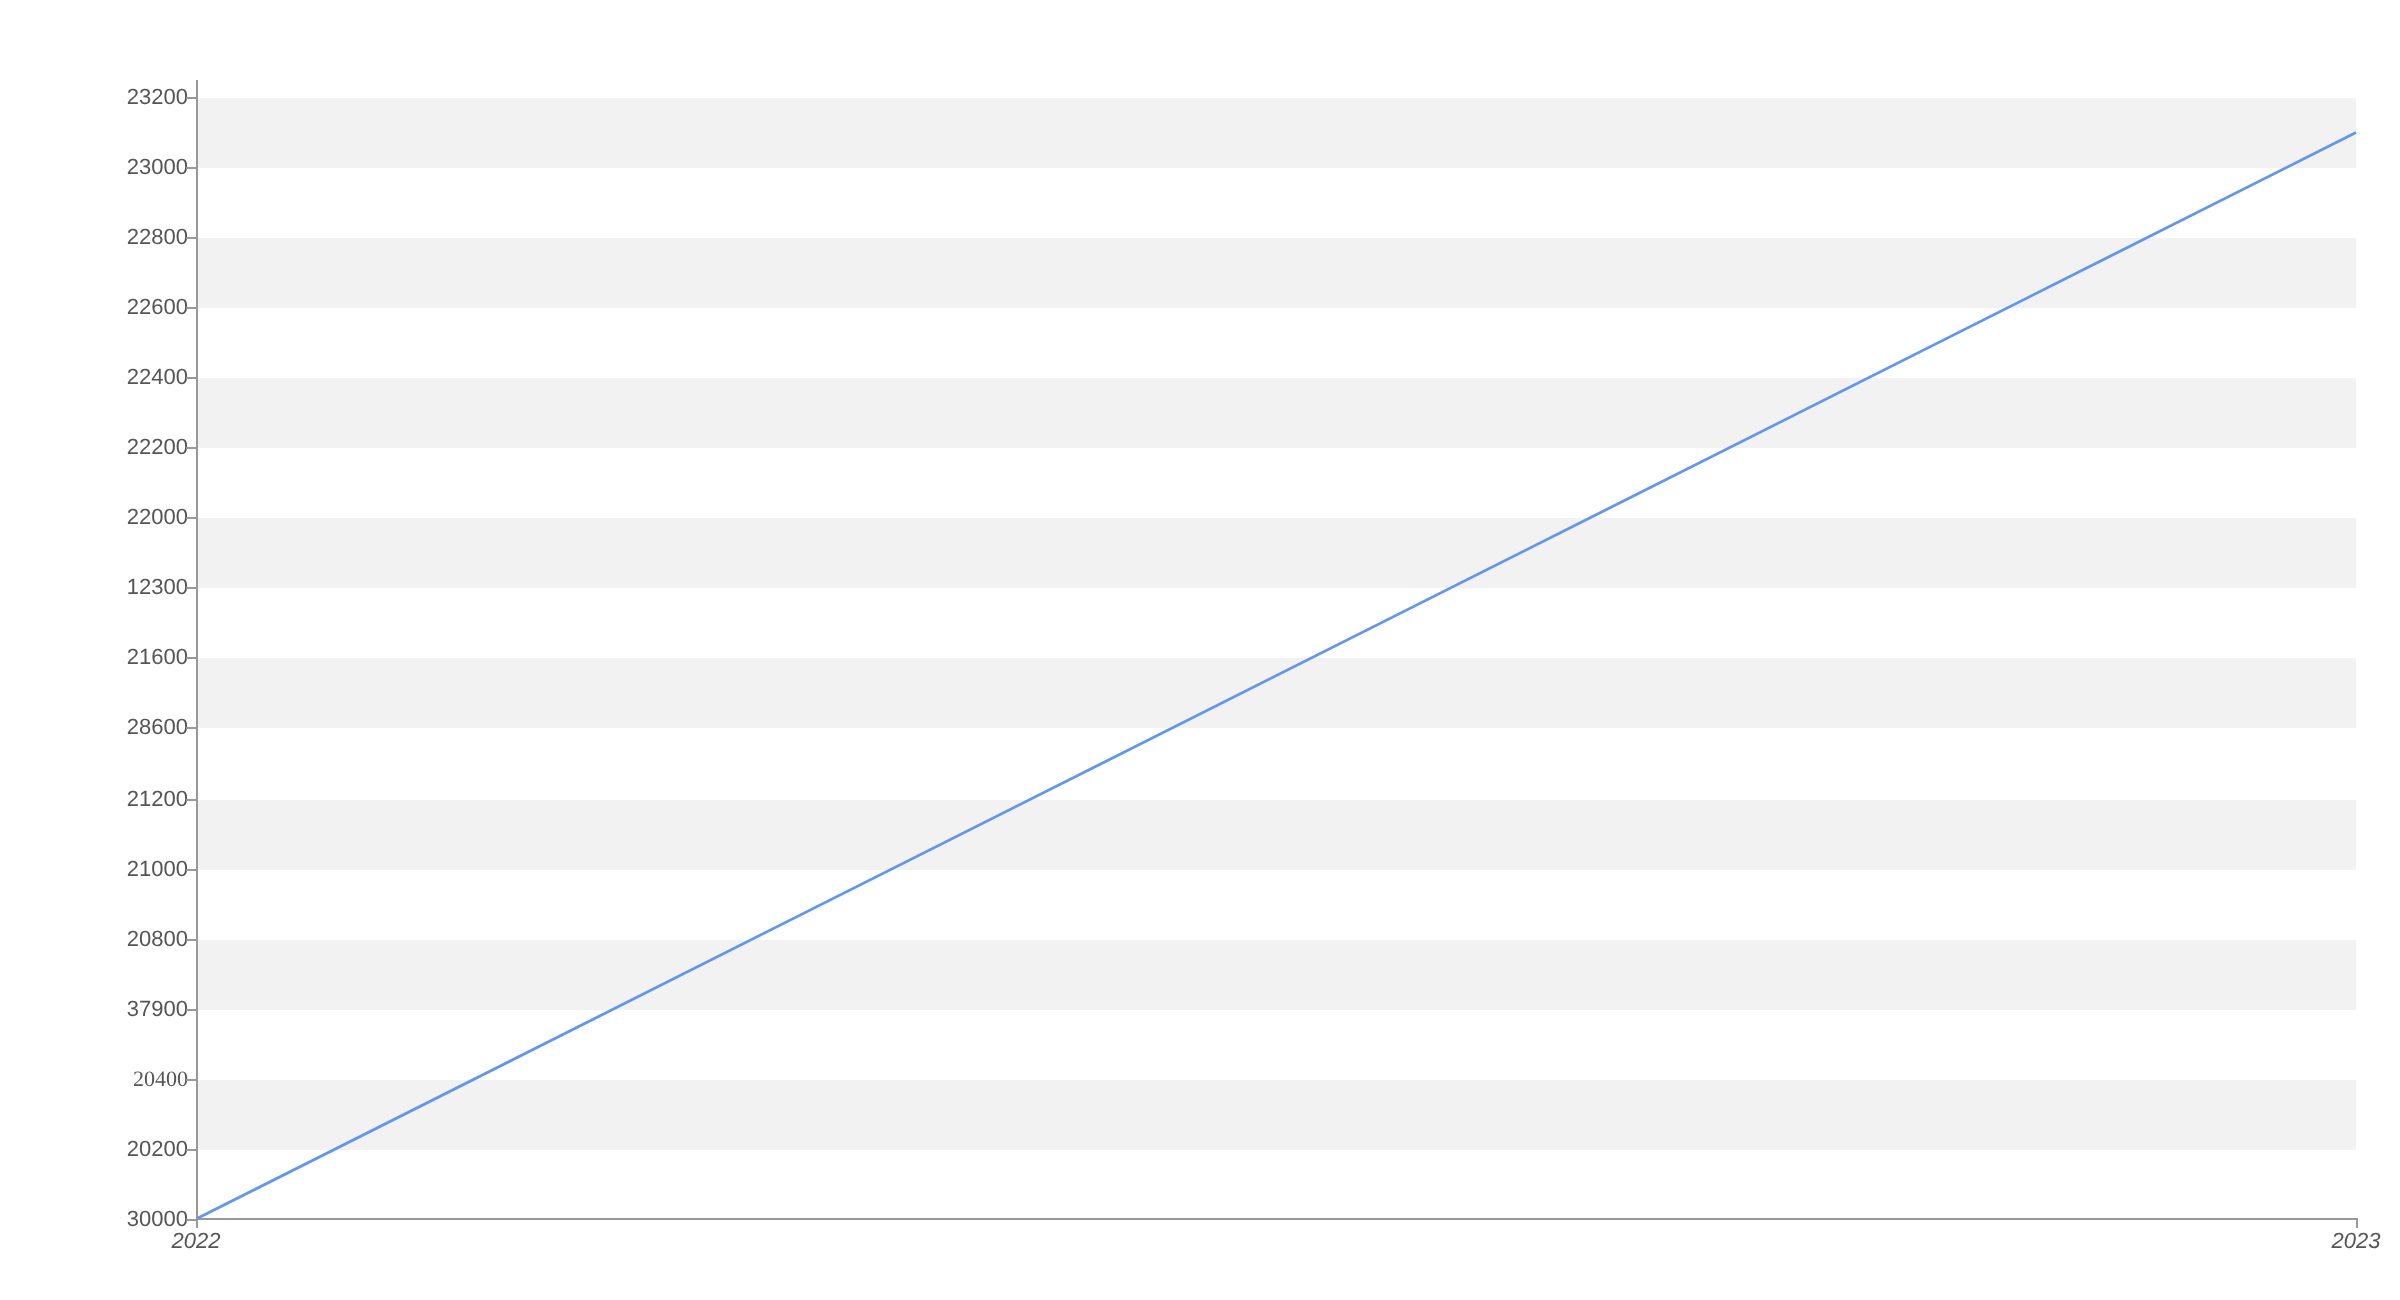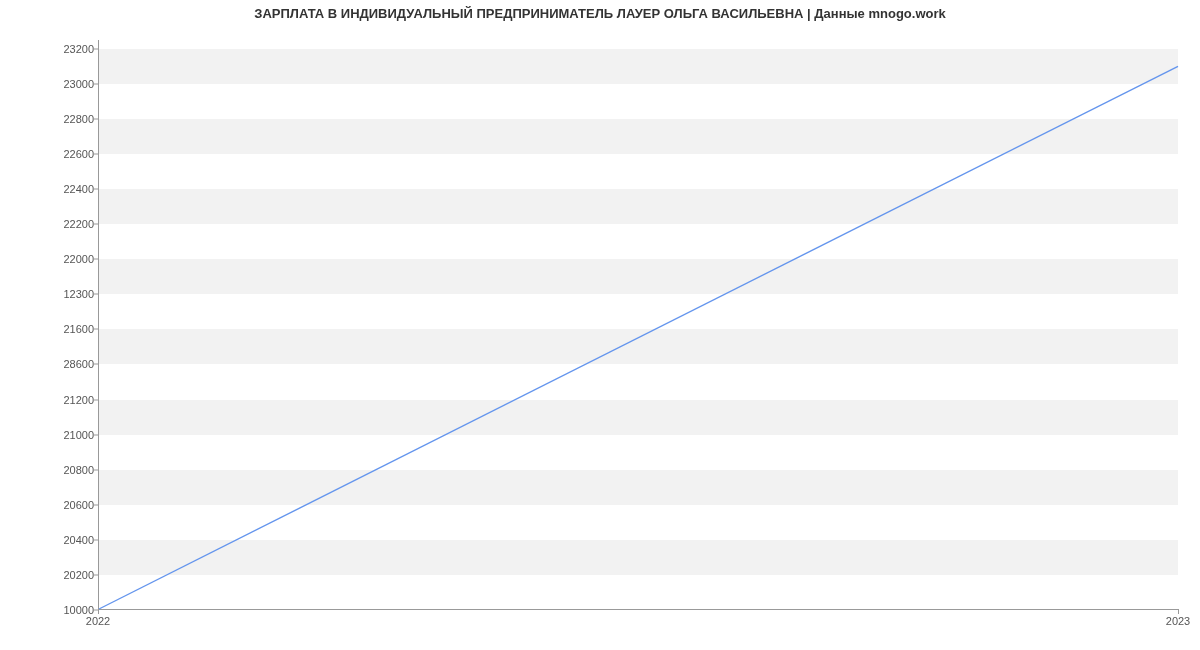--- a/index.html
+++ b/index.html
@@ -58,20 +58,21 @@
     height: 1px;
     background: #999;
     transform: translateY(-0.5px);
   }
   .x-tick {
     position: absolute;
     top: 615px;
     font-size: 11px;
     color: #555;
     transform: translateX(-50%);
+    font-style: italic;
   }
   .x-tick-mark {
     position: absolute;
     top: 609px;
     width: 1px;
     height: 5px;
     background: #999;
   }
   svg.line-layer {
     position: absolute;
@@ -79,41 +80,40 @@
     top: 0;
     width: 100%;
     height: 100%;
     overflow: visible;
   }
 </style>
 </head>
 <body>
 
 <div class="chart-wrap">
-  <div class="title">ЗАРПЛАТА В ИНДИВИДУАЛЬНЫЙ ПРЕДПРИНИМАТЕЛЬ ЛАУЕР ОЛЬГА ВАСИЛЬЕВНА | Данные mnogo.work</div>
   <div class="plot" id="plot">
       <div class="band" style="top: 8.76923px; height: 35.0769px;"></div>
       <div class="band" style="top: 78.9231px; height: 35.0769px;"></div>
       <div class="band" style="top: 149.077px; height: 35.0769px;"></div>
       <div class="band" style="top: 219.231px; height: 35.0769px;"></div>
       <div class="band" style="top: 289.385px; height: 35.0769px;"></div>
       <div class="band" style="top: 359.538px; height: 35.0769px;"></div>
       <div class="band" style="top: 429.692px; height: 35.0769px;"></div>
       <div class="band" style="top: 499.846px; height: 35.0769px;"></div>
     <svg class="line-layer" id="line-layer" viewBox="0 0 1080 570" preserveAspectRatio="none">
         <path d="M0 570 L1080 26.307692307692264" fill="none" stroke="#6495ed" stroke-width="1.4"></path>
       </svg>
   </div>
-<div class="y-tick" style="top: 610px;">10000</div>
+<div class="y-tick" style="top: 610px;">30000</div>
     <div class="y-tick-mark" style="top: 610px;"></div>
     <div class="y-tick" style="top: 574.923px;">20200</div>
     <div class="y-tick-mark" style="top: 574.923px;"></div>
-    <div class="y-tick" style="top: 539.846px;">20400</div>
+    <div class="y-tick" style="top: 539.846px; font-family: Liberation Serif, serif;">20400</div>
     <div class="y-tick-mark" style="top: 539.846px;"></div>
-    <div class="y-tick" style="top: 504.769px;">20600</div>
+    <div class="y-tick" style="top: 504.769px;">37900</div>
     <div class="y-tick-mark" style="top: 504.769px;"></div>
     <div class="y-tick" style="top: 469.692px;">20800</div>
     <div class="y-tick-mark" style="top: 469.692px;"></div>
     <div class="y-tick" style="top: 434.615px;">21000</div>
     <div class="y-tick-mark" style="top: 434.615px;"></div>
     <div class="y-tick" style="top: 399.538px;">21200</div>
     <div class="y-tick-mark" style="top: 399.538px;"></div>
     <div class="y-tick" style="top: 364.462px;">28600</div>
     <div class="y-tick-mark" style="top: 364.462px;"></div>
     <div class="y-tick" style="top: 329.385px; text-align: right;">21600</div>

